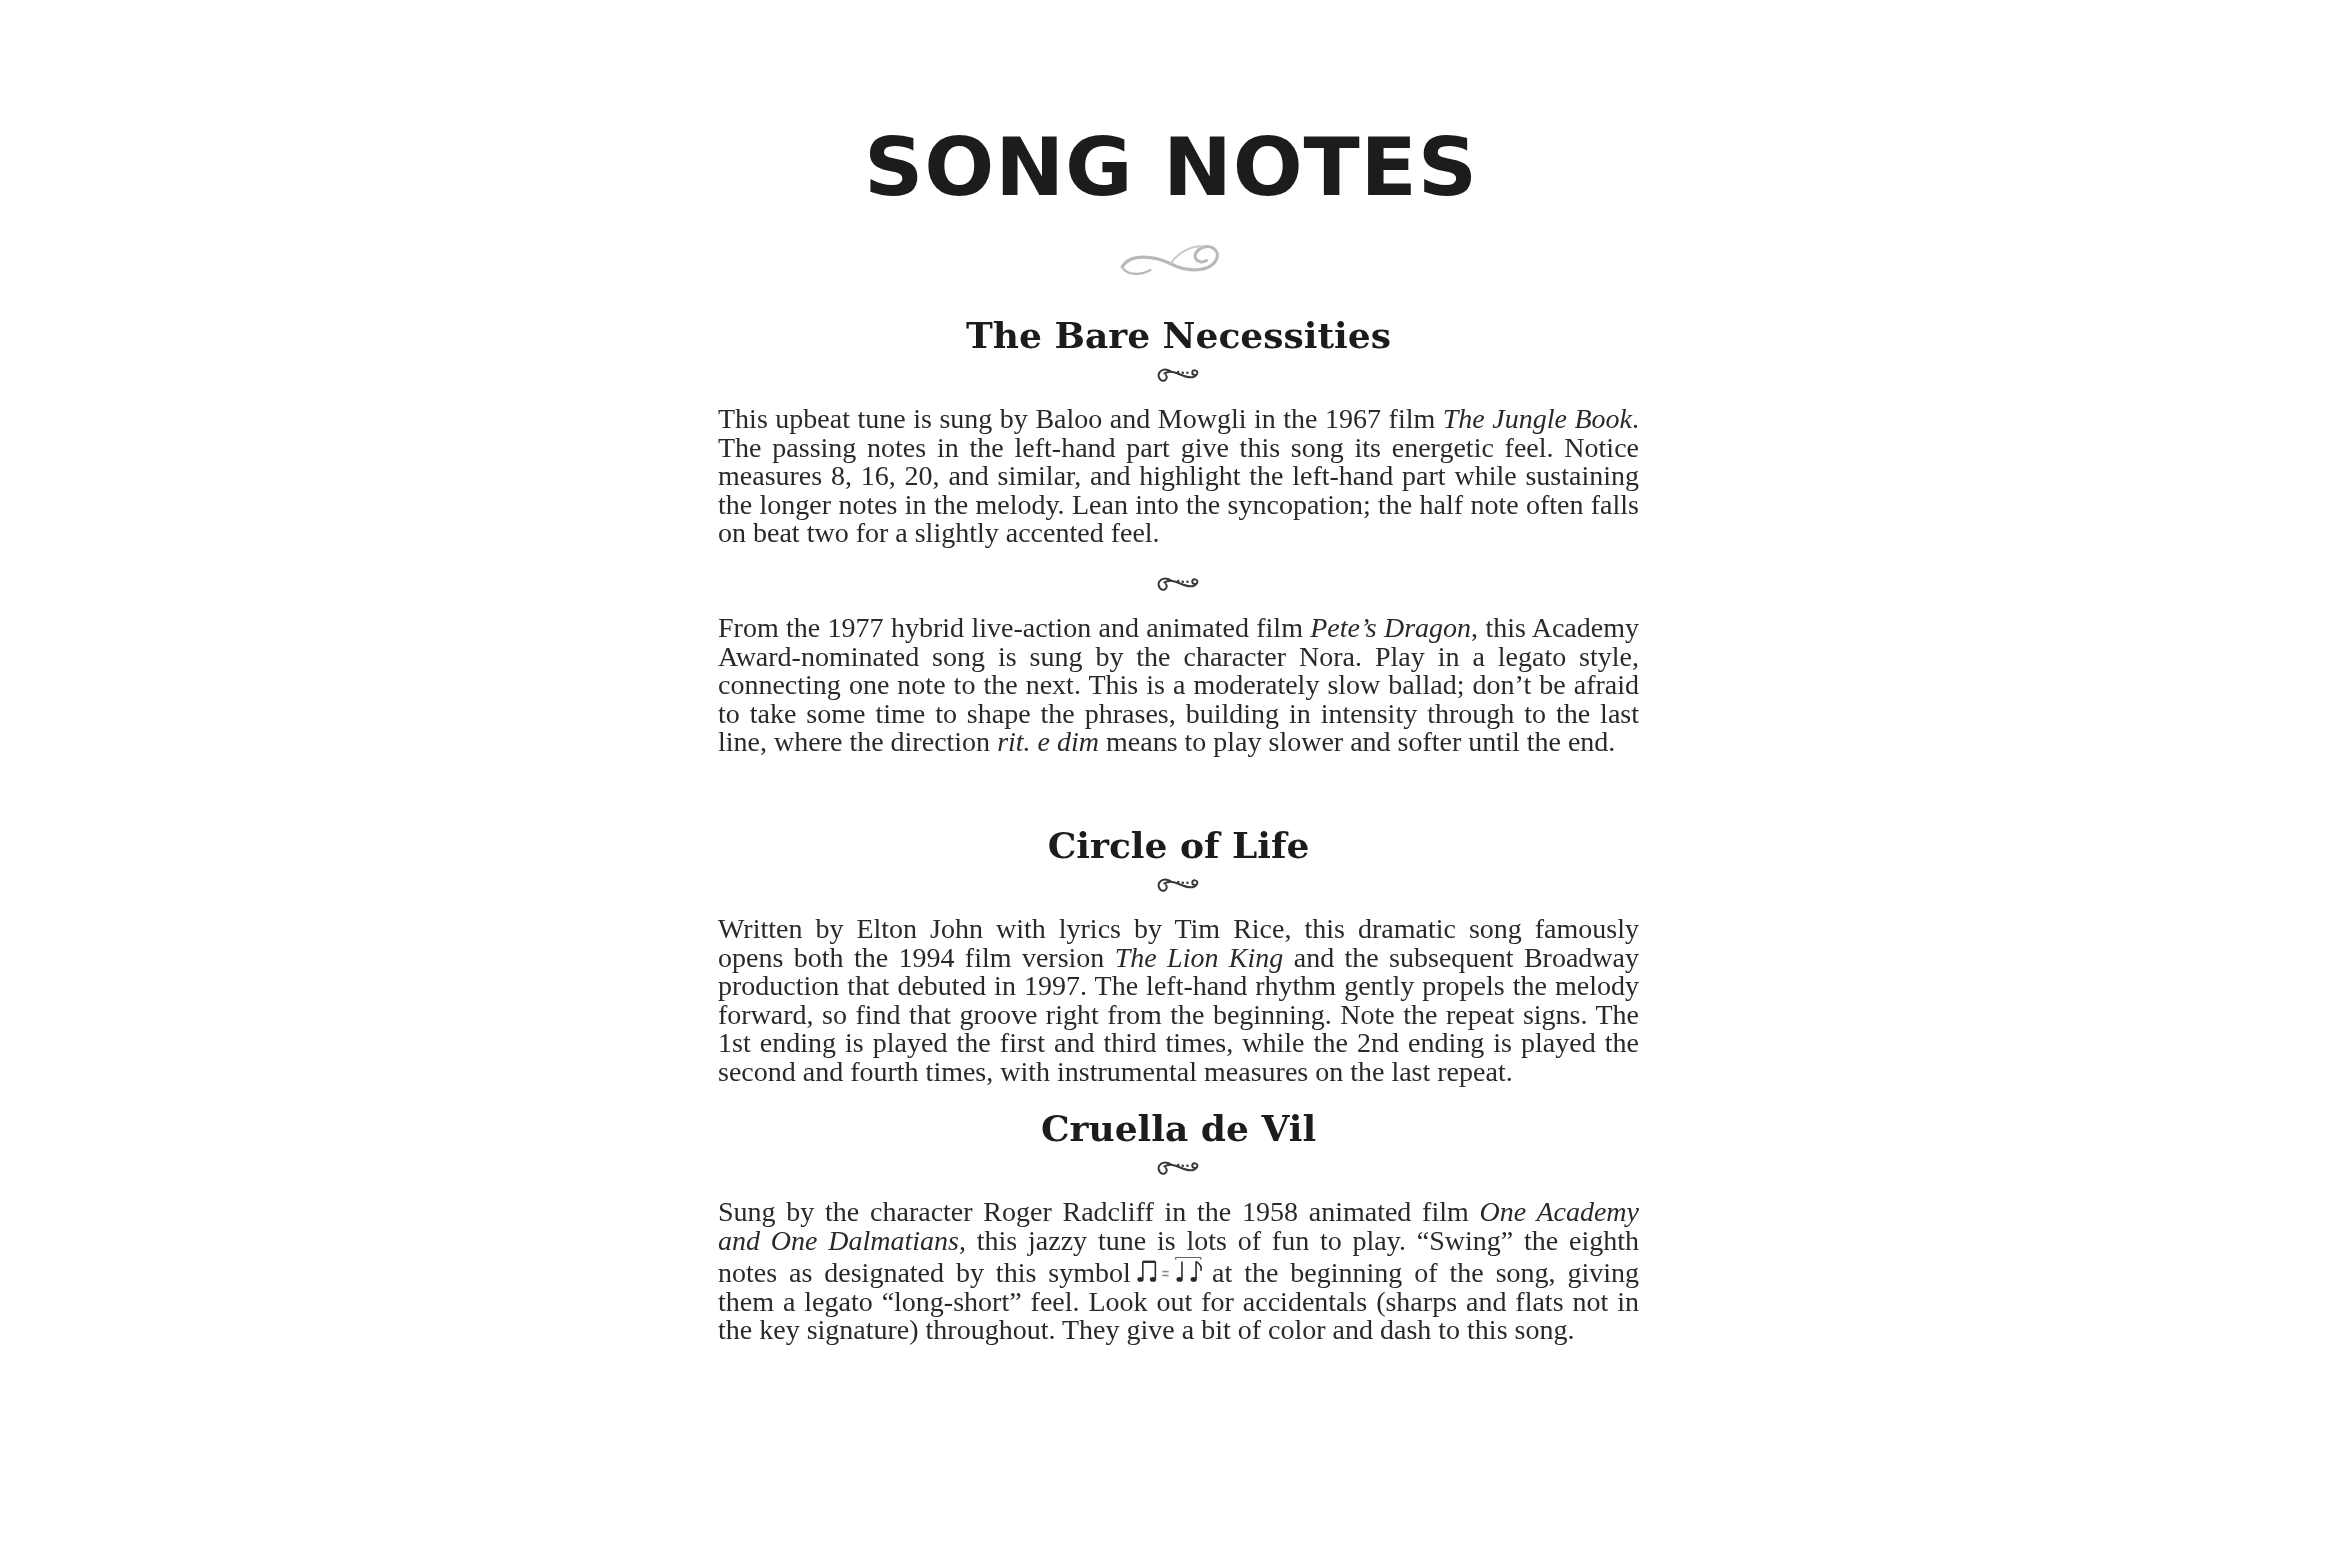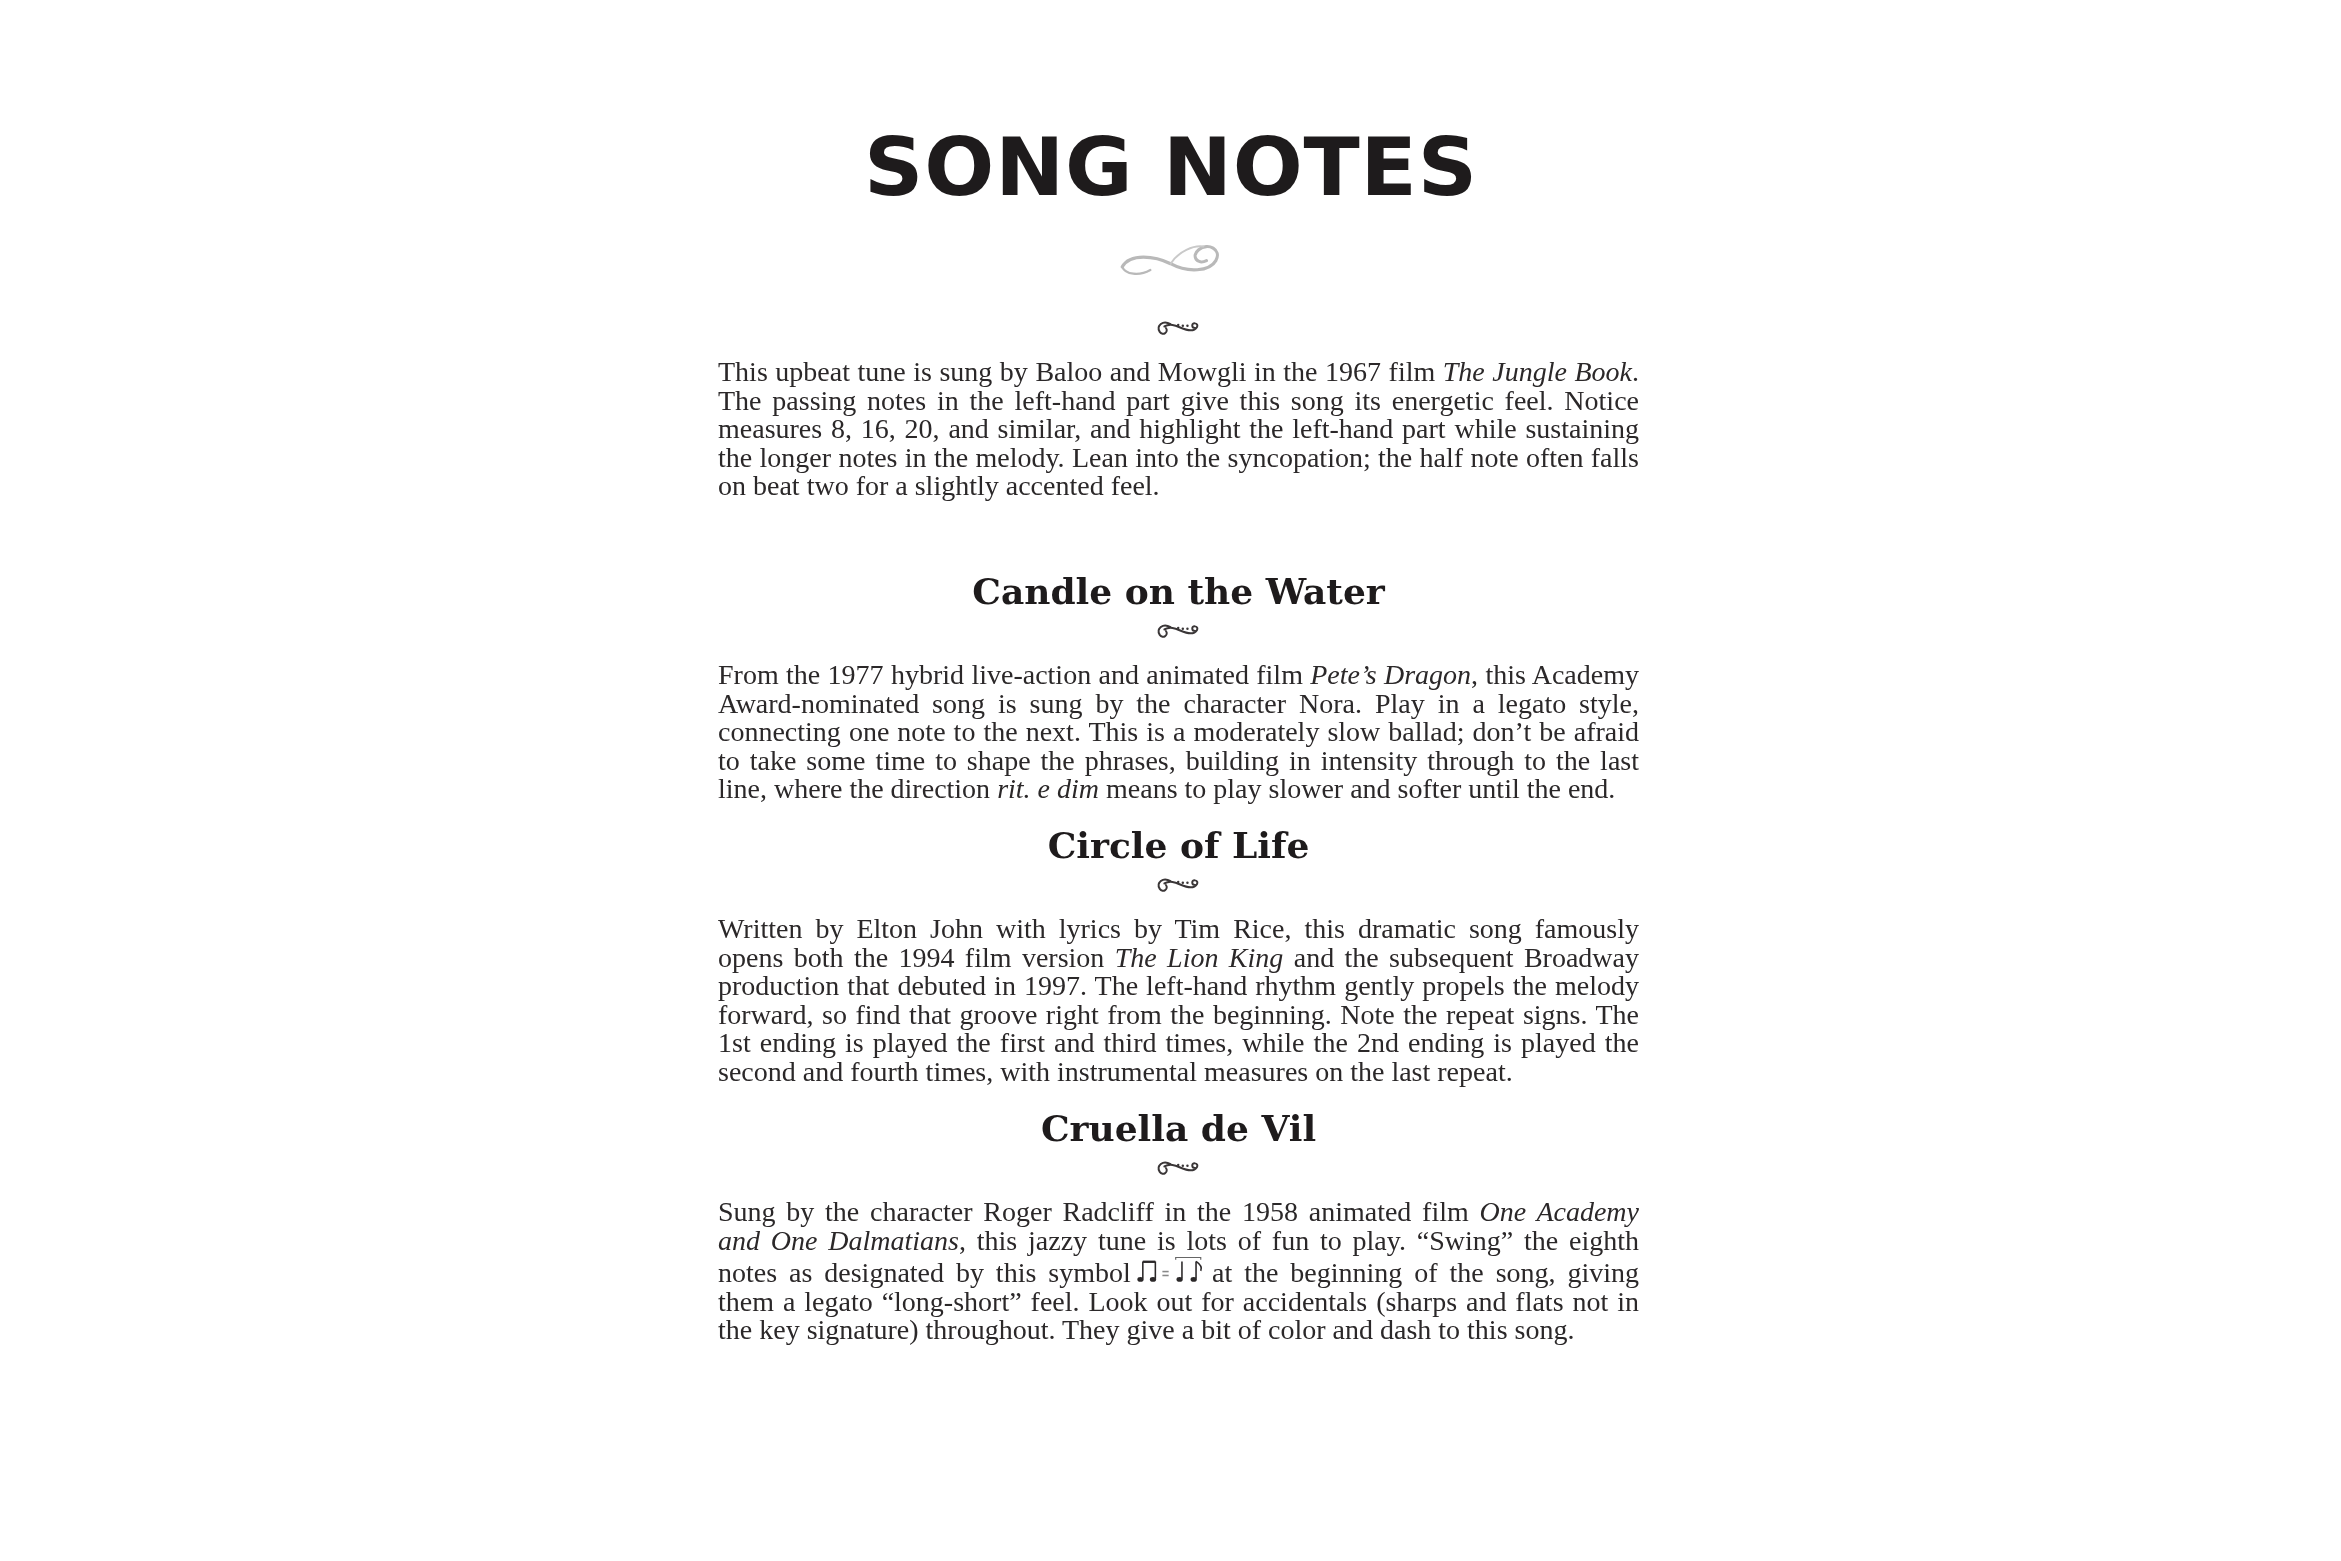--- a/index.html
+++ b/index.html
@@ -81,33 +81,33 @@
 
   <div class="page-title">SONG NOTES</div>
 
   <svg class="title-ornament" viewBox="0 0 150 60">
     <path d="M8,42 C18,24 50,28 70,38 C92,50 120,48 128,34 C136,20 118,10 106,20 C96,28 104,40 116,34" fill="none" stroke="#b9b9b9" stroke-width="4" stroke-linecap="round"></path>
     <path d="M8,42 C12,52 30,54 44,46" fill="none" stroke="#b9b9b9" stroke-width="3" stroke-linecap="round"></path>
     <path d="M70,38 C80,22 100,14 112,16" fill="none" stroke="#c9c9c9" stroke-width="2.5" stroke-linecap="round"></path>
   </svg>
 
   <div class="section" style="top:312px;">
+    <h2 class="section-title">The Bare Necessities</h2>
     <svg class="section-ornament" viewBox="0 0 66 26">
       <path d="M22,8 C12,2 3,10 8,18 C12,24 20,18 16,13 M14,11 C26,4 36,16 48,16 C56,16 60,8 54,7 C49,6 49,13 54,13" fill="none" stroke="#3a3637" stroke-width="2.6" stroke-linecap="round"></path>
       <circle cx="32" cy="9" r="1.6" fill="#3a3637"></circle>
         <circle cx="38" cy="10" r="1.6" fill="#3a3637"></circle>
         <circle cx="44" cy="10" r="1.6" fill="#3a3637"></circle>
     </svg>
     <p class="section-body">
       <span>This upbeat tune is sung by Baloo and Mowgli in the 1967 film </span><em>The Jungle Book</em><span>. The passing notes in the left-hand part give this song its energetic feel. Notice measures 8, 16, 20, and similar, and highlight the left-hand part while sustaining the longer notes in the melody. Lean into the syncopation; the half note often falls on beat two for a slightly accented feel.</span>
     </p>
   </div>
 
   <div class="section" style="top:568px;">
-    <h2 class="section-title">Candle on the Water</h2>
     <svg class="section-ornament" viewBox="0 0 66 26">
       <path d="M22,8 C12,2 3,10 8,18 C12,24 20,18 16,13 M14,11 C26,4 36,16 48,16 C56,16 60,8 54,7 C49,6 49,13 54,13" fill="none" stroke="#3a3637" stroke-width="2.6" stroke-linecap="round"></path>
       <circle cx="32" cy="9" r="1.6" fill="#3a3637"></circle>
         <circle cx="38" cy="10" r="1.6" fill="#3a3637"></circle>
         <circle cx="44" cy="10" r="1.6" fill="#3a3637"></circle>
     </svg>
     <p class="section-body">
       <span>From the 1977 hybrid live-action and animated film </span><em>Pete’s Dragon</em><span>, this Academy Award-nominated song is sung by the character Nora. Play in a legato style, connecting one note to the next. This is a moderately slow ballad; don’t be afraid to take some time to shape the phrases, building in intensity through to the last line, where the direction </span><em>rit. e dim</em><span> means to play slower and softer until the end.</span>
     </p>
   </div>

